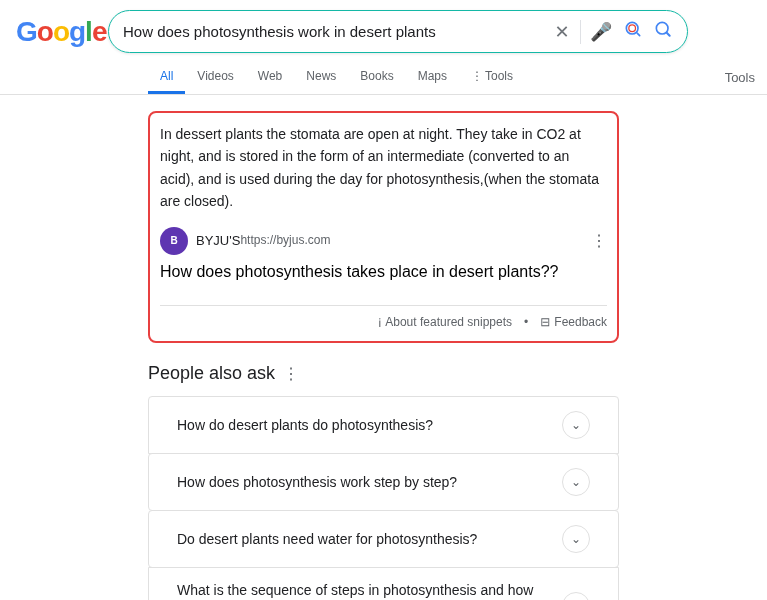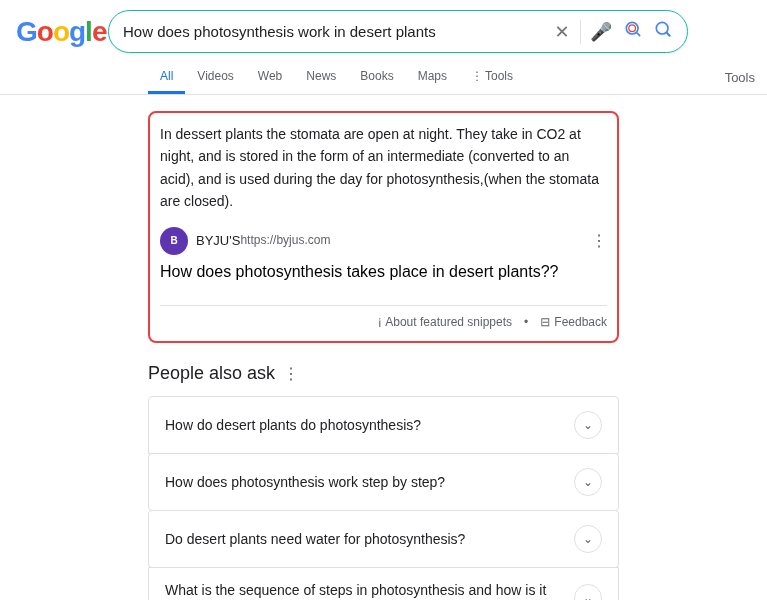--- a/index.html
+++ b/index.html
@@ -205,21 +205,21 @@
       color: #202124;
     }
     .paa-dots {
       color: #5f6368;
       cursor: pointer;
       font-size: 16px;
     }
     .paa-item {
       border: 1px solid #e0e0e0;
       border-radius: 4px;
-      padding: 14px 16px;
+      padding: 14px 28px;
       margin-bottom: -1px;
       display: flex;
       align-items: center;
       justify-content: space-between;
       cursor: pointer;
       background: #fff;
     }
     .paa-item:first-child { border-radius: 4px 4px 0 0; }
     .paa-item:last-child { border-radius: 0 0 4px 4px; }
     .paa-question {

